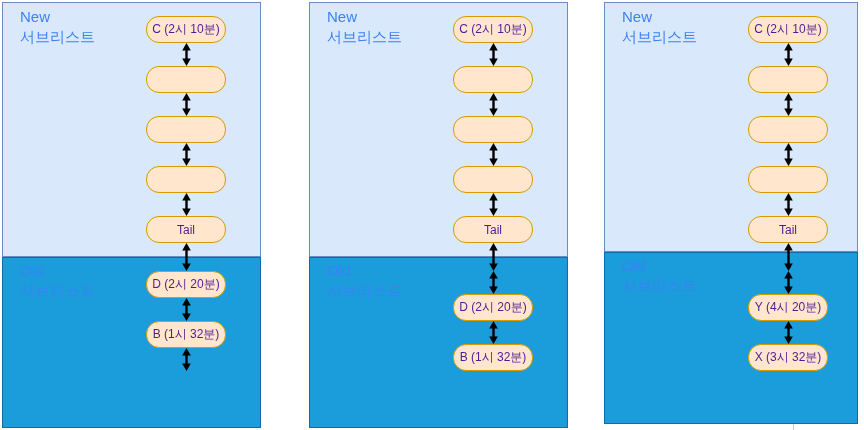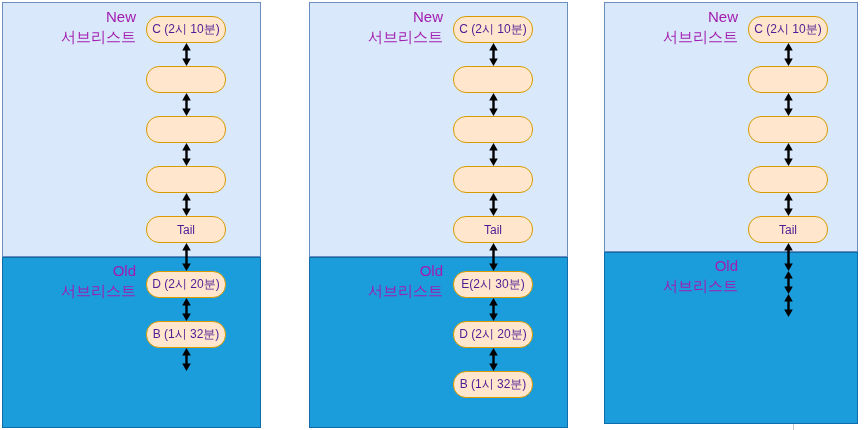--- a/index.html
+++ b/index.html
@@ -31,24 +31,24 @@
   }
   .section-old {
     bottom: 0;
     background: var(--old-fill);
     border: 1px solid var(--old-border);
   }
   .panel-label {
     position: absolute;
     left: 18px;
     width: 116px;
-    text-align: right;
+    text-align: left;
     font-size: 15px;
     line-height: 1.3;
-    color: #a21caf;
+    color: #3b82f6;
     z-index: 2;
   }
   .chain {
     position: absolute;
     display: flex;
     flex-direction: column;
     align-items: center;
     z-index: 3;
   }
   .node {
@@ -172,21 +172,20 @@
           <line x1="6.5" y1="6" x2="6.5" y2="17" stroke="#000000" stroke-width="2.4"></line>
           <polygon points="6.5,0 2.2,7.6 10.8,7.6" fill="#000000"></polygon>
           <polygon points="6.5,23 2.2,15.4 10.8,15.4" fill="#000000"></polygon>
         </svg>
         <div class="node">Tail</div>
         <svg class="arrow" width="13" height="28" viewBox="0 0 13 28">
           <line x1="6.5" y1="6" x2="6.5" y2="22" stroke="#000000" stroke-width="2.4"></line>
           <polygon points="6.5,0 2.2,7.6 10.8,7.6" fill="#000000"></polygon>
           <polygon points="6.5,28 2.2,20.4 10.8,20.4" fill="#000000"></polygon>
         </svg>
-        <div class="node">E(2시 30분)</div>
         <svg class="arrow" width="13" height="23" viewBox="0 0 13 23">
           <line x1="6.5" y1="6" x2="6.5" y2="17" stroke="#000000" stroke-width="2.4"></line>
           <polygon points="6.5,0 2.2,7.6 10.8,7.6" fill="#000000"></polygon>
           <polygon points="6.5,23 2.2,15.4 10.8,15.4" fill="#000000"></polygon>
         </svg>
         <div class="node">D (2시 20분)</div>
         <svg class="arrow" width="13" height="23" viewBox="0 0 13 23">
           <line x1="6.5" y1="6" x2="6.5" y2="17" stroke="#000000" stroke-width="2.4"></line>
           <polygon points="6.5,0 2.2,7.6 10.8,7.6" fill="#000000"></polygon>
           <polygon points="6.5,23 2.2,15.4 10.8,15.4" fill="#000000"></polygon>
@@ -234,21 +233,23 @@
         <svg class="arrow" width="13" height="28" viewBox="0 0 13 28">
           <line x1="6.5" y1="6" x2="6.5" y2="22" stroke="#000000" stroke-width="2.4"></line>
           <polygon points="6.5,0 2.2,7.6 10.8,7.6" fill="#000000"></polygon>
           <polygon points="6.5,28 2.2,20.4 10.8,20.4" fill="#000000"></polygon>
         </svg>
         <svg class="arrow" width="13" height="23" viewBox="0 0 13 23">
           <line x1="6.5" y1="6" x2="6.5" y2="17" stroke="#000000" stroke-width="2.4"></line>
           <polygon points="6.5,0 2.2,7.6 10.8,7.6" fill="#000000"></polygon>
           <polygon points="6.5,23 2.2,15.4 10.8,15.4" fill="#000000"></polygon>
         </svg>
-        <svg class="arrow" width="13" height="23" viewBox="0 0 13 23">
-          <line x1="6.5" y1="6" x2="6.5" y2="17" stroke="#000000" stroke-width="2.4"></line>
-          <polygon points="6.5,0 2.2,7.6 10.8,7.6" fill="#000000"></polygon>
-          <polygon points="6.5,23 2.2,15.4 10.8,15.4" fill="#000000"></polygon>
-        </svg>
+        <div class="node">Y (4시 20분)</div>
+        <svg class="arrow" width="13" height="23" viewBox="0 0 13 23">
+          <line x1="6.5" y1="6" x2="6.5" y2="17" stroke="#000000" stroke-width="2.4"></line>
+          <polygon points="6.5,0 2.2,7.6 10.8,7.6" fill="#000000"></polygon>
+          <polygon points="6.5,23 2.2,15.4 10.8,15.4" fill="#000000"></polygon>
+        </svg>
+        <div class="node">X (3시 32분)</div>
       </div>
     </div>
     <div class="tick" style="left:793px;top:424px"></div>
   </div>
 
 </body></html>

